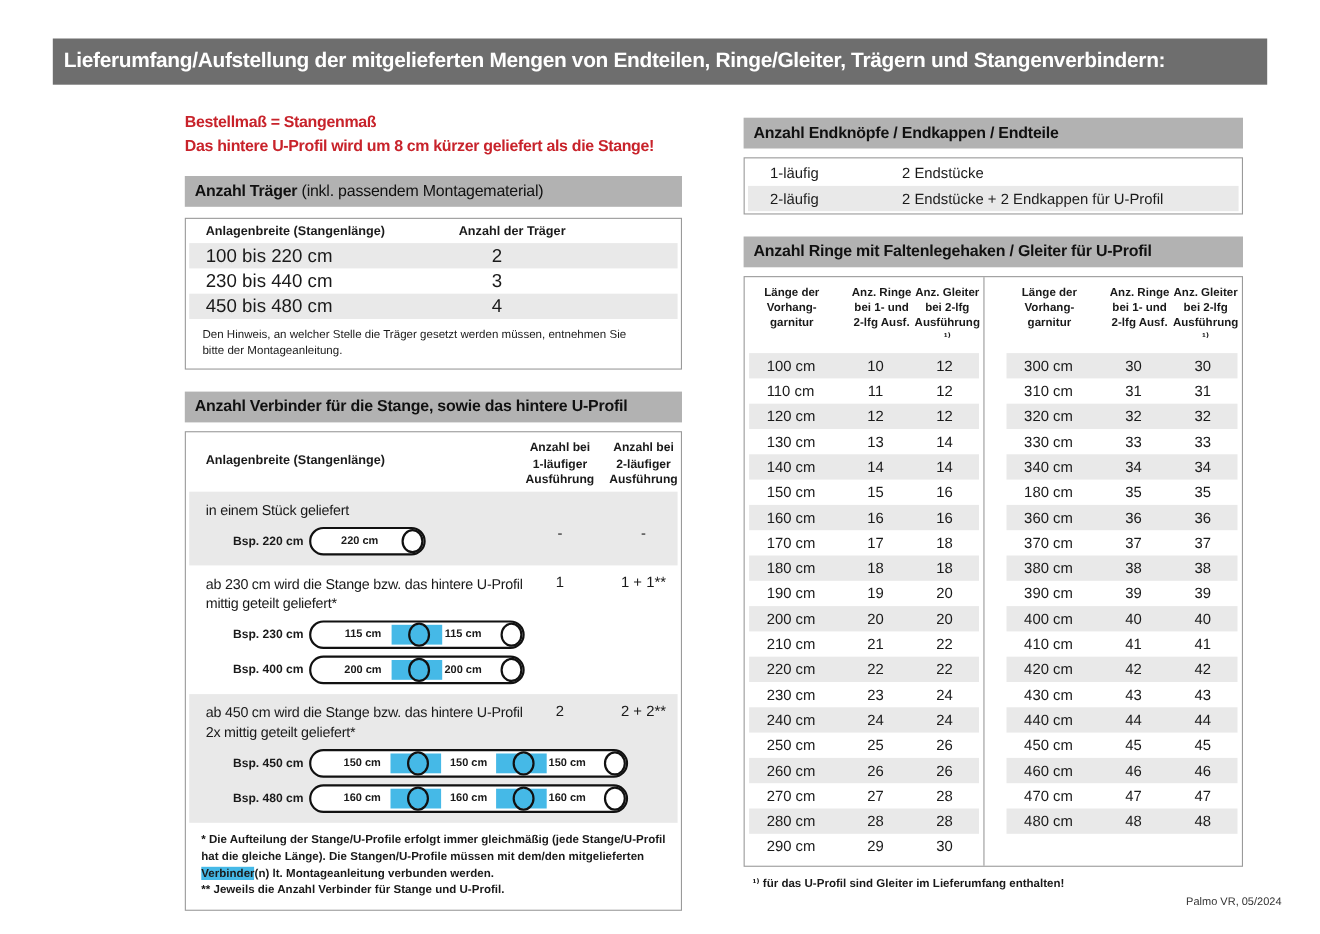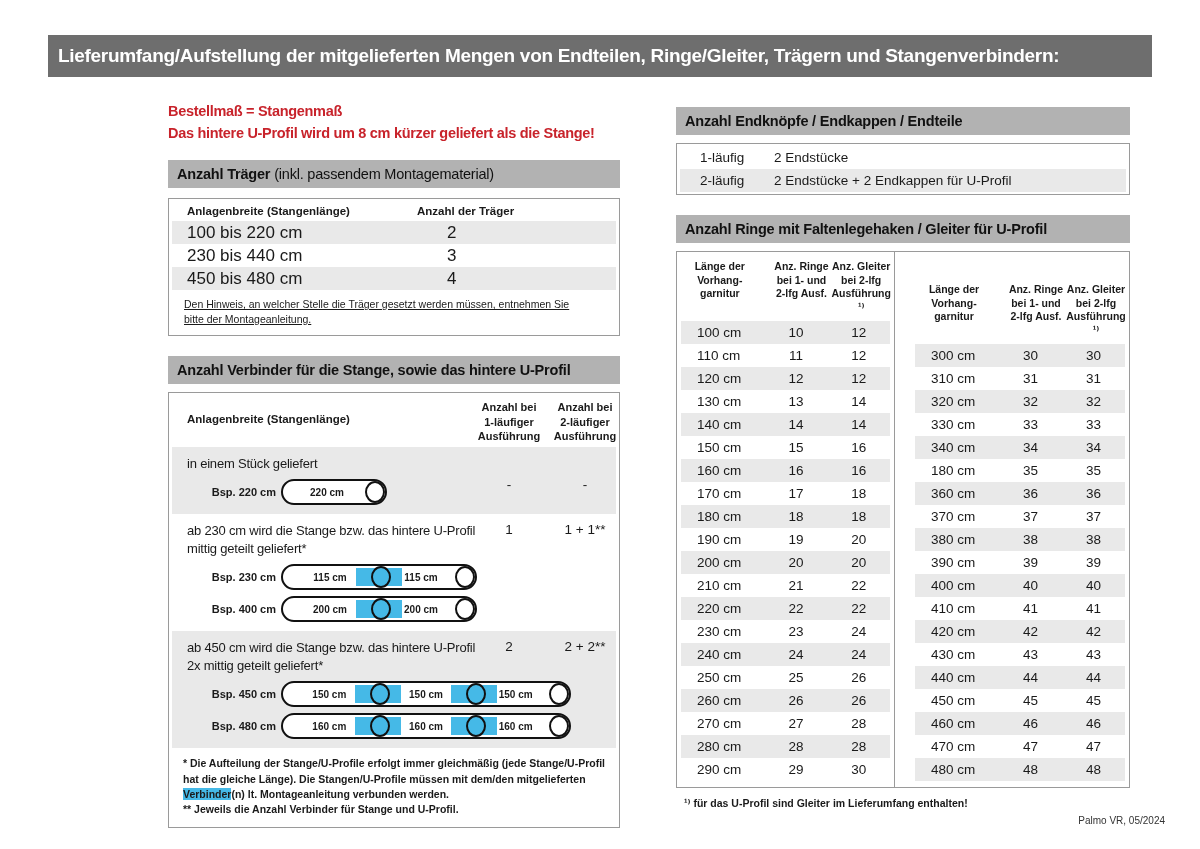--- a/index.html
+++ b/index.html
@@ -29,21 +29,21 @@
   .box{border:1px solid var(--border);background:#fff;}
 
   
   .thead{display:flex;margin:0 3px;padding:6px 0 4px 0;font-size:11.5px;font-weight:bold;}
   .thc1{width:245px;padding-left:15px;}
   .thc2{flex:1;}
   .trow{display:flex;margin:0 3px;height:23px;line-height:23px;font-size:17px;}
   .trow.shade{background:var(--row-shade);}
   .tc1{width:245px;padding-left:15px;}
   .tc2{flex:1;padding-left:30px;}
-  .tnote{font-size:10.5px;line-height:1.4;padding:7px 40px 9px 15px;text-decoration:underline;}
+  .tnote{font-size:10.5px;line-height:1.4;padding:7px 40px 9px 15px;}
 
   
   .vhead{position:relative;height:54px;margin:0 3px;}
   .vh1{position:absolute;left:15px;top:20px;font-size:11.5px;font-weight:bold;}
   .vh2,.vh3{position:absolute;top:7px;width:70px;text-align:center;font-size:11px;font-weight:bold;line-height:1.3;}
   .vh2{left:302px;} .vh3{left:378px;}
   .vrow{position:relative;margin:0 3px;padding:5px 0 6px 0;}
   .vrow.shade{background:var(--row-shade);}
   .vtext{padding:3px 0 3px 15px;font-size:13px;line-height:18px;letter-spacing:-0.2px;white-space:nowrap;}
   .vval{position:absolute;top:8px;width:70px;text-align:center;font-size:13.5px;}
@@ -53,28 +53,28 @@
   .rod{position:relative;height:26px;margin-left:5px;border:2px solid #111;border-radius:13px;background:#fff;}
   .seg-label{position:absolute;top:50%;transform:translateY(-50%);width:60px;text-align:center;
     font-size:10px;font-weight:bold;z-index:3;}
   .conn{position:absolute;top:2px;height:18px;width:46px;background:var(--connector-blue);z-index:1;}
   .joint{position:absolute;top:0;height:22px;width:20px;border:2px solid #111;border-radius:50%;z-index:2;}
   .endcap{position:absolute;right:0;top:0;height:22px;width:20px;border:2px solid #111;border-radius:50%;background:#fff;z-index:2;}
   .vfoot{font-size:10.5px;line-height:1.45;padding:8px 10px 10px 14px;font-weight:bold;}
   .hl{background:var(--connector-blue);}
 
   
-  .erow{display:flex;margin:0 3px;height:23px;line-height:23px;font-size:13.5px;}
+  .erow{display:flex;margin:0 3px;height:23px;line-height:23px;font-size:13.5px;gap:46px;}
   .erow.shade{background:var(--row-shade);}
   .ec1{width:74px;padding-left:20px;}
   .ec2{flex:1;padding-left:20px;}
   .ebox{padding:2px 0;}
 
   
-  .rwrap{display:flex;align-items:flex-end;gap:16px;}
+  .rwrap{display:flex;align-items:flex-start;gap:16px;}
   .rhalf{width:50%;padding:4px 0 6px 0;}
   .rhalf.left{border-right:1px solid var(--border);}
   .rh{display:flex;margin:0 3px;padding:4px 0 6px 0;}
   .rhc{font-size:10.5px;font-weight:bold;line-height:1.3;text-align:center;}
   .rhc0{width:40%;} .rhc1{width:30%;margin-left:12px;} .rhc2{width:30%;}
   .rrow{display:flex;margin:0 4px;height:23px;line-height:23px;font-size:13.5px;}
   .rrow.shade{background:var(--row-shade);}
   .rc0{width:40%;padding-left:16px;} .rc1{width:30%;text-align:center;} .rc2{width:30%;text-align:center;}
   .rfoot{font-size:10.5px;font-weight:bold;padding:9px 0 0 8px;}
 

